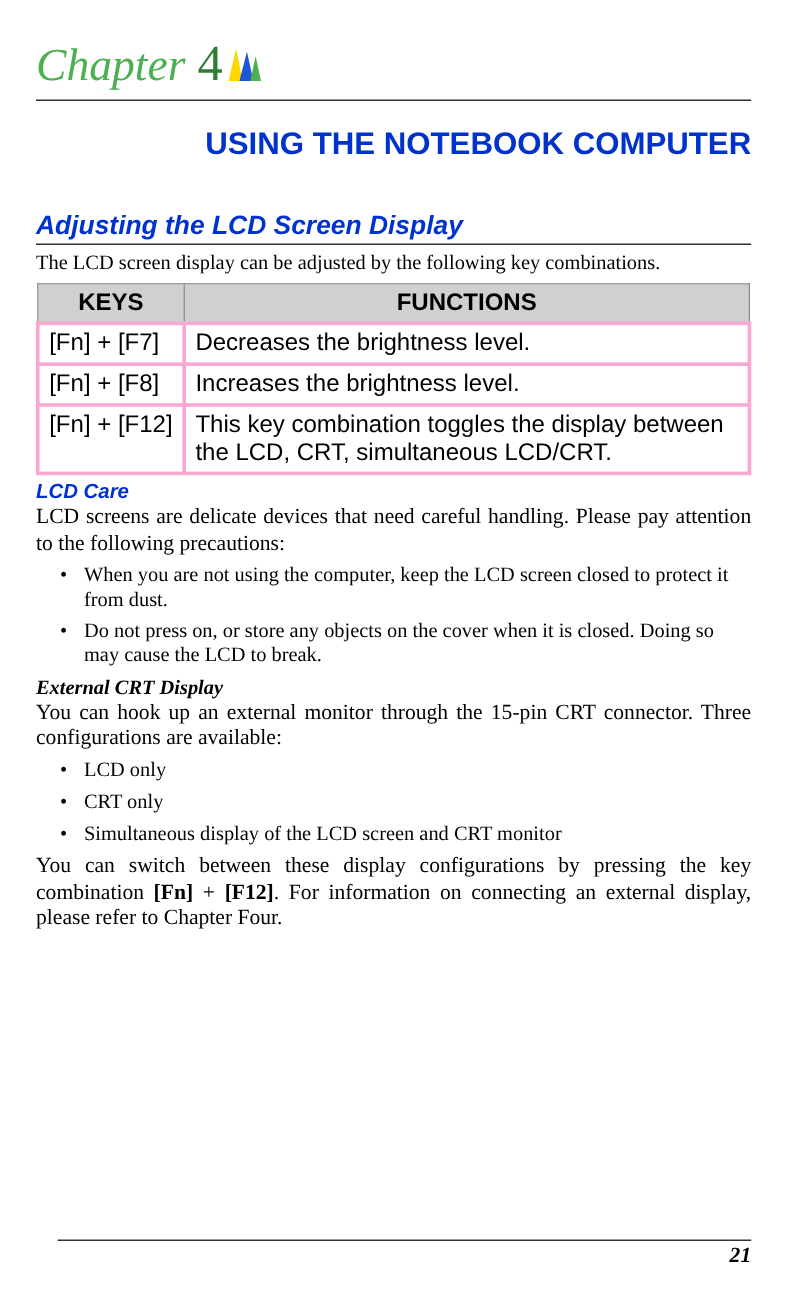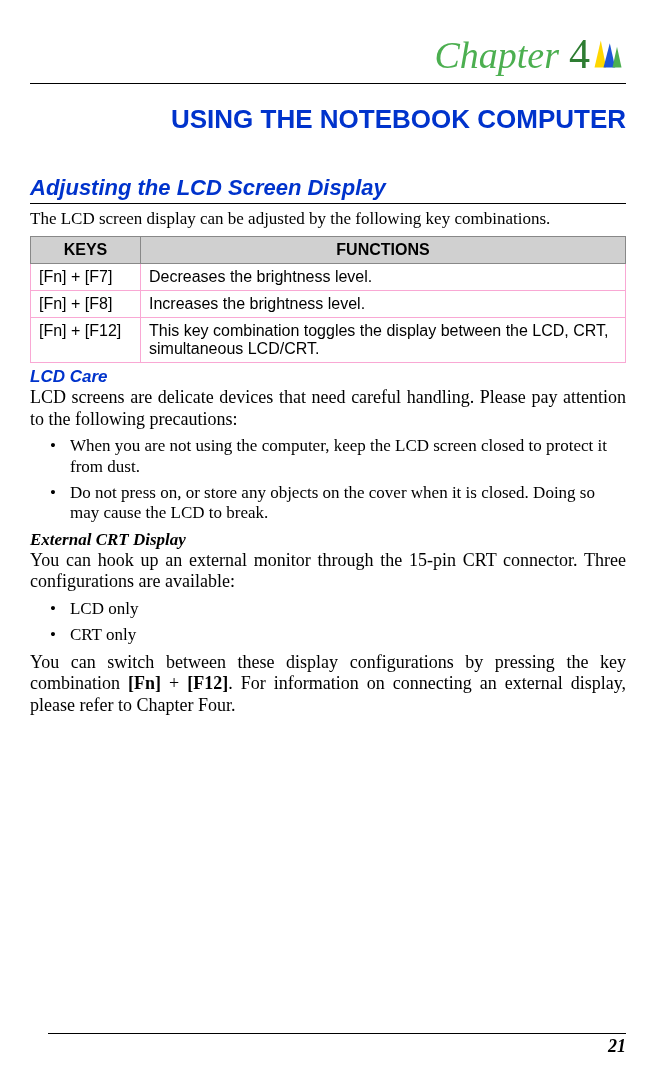--- a/index.html
+++ b/index.html
@@ -11,21 +11,20 @@
       font-family: 'Times New Roman', serif;
       width: 656px;
       height: 1077px;
       background: white;
       padding: 30px 30px 20px 30px;
       position: relative;
     }
     .chapter-header {
       display: flex;
       align-items: center;
-      justify-content: flex-end;
       margin-bottom: 5px;
     }
     .chapter-text {
       font-family: 'Brush Script MT', cursive;
       font-size: 38px;
       color: #4caf50;
       font-weight: normal;
       font-style: italic;
     }
     .chapter-num {
@@ -66,31 +65,31 @@
       font-size: 17px;
       text-align: justify;
       margin-bottom: 6px;
       line-height: 1.3;
     }
     .key-table {
       width: 100%;
       border-collapse: collapse;
       margin-bottom: 4px;
       font-family: Arial, sans-serif;
-      font-size: 16px;
+      font-size: 20px;
     }
     .key-table th {
       background: #d0d0d0;
       border: 1px solid #888;
       padding: 4px 8px;
       text-align: center;
       font-weight: bold;
     }
     .key-table td {
-      border: 1px solid #f9a8d4;
+      border: 3px solid #f9a8d4;
       padding: 4px 8px;
       vertical-align: top;
     }
     .key-table td:first-child {
       width: 110px;
       white-space: nowrap;
     }
     .sub-title {
       color: #0033cc;
       font-family: Arial, sans-serif;
@@ -193,20 +192,21 @@
 <ul class="bullet-list">
   <li>When you are not using the computer, keep the LCD screen closed to protect it from dust.</li>
   <li>Do not press on, or store any objects on the cover when it is closed.  Doing so may cause the LCD to break.</li>
 </ul>
 
 <h3 class="sub-italic">External CRT Display</h3>
 <p class="body-text">You can hook up an external monitor through the 15-pin CRT connector. Three configurations are available:</p>
 <ul class="bullet-list">
   <li>LCD only</li>
   <li>CRT only</li>
+  <li>Simultaneous display of the LCD screen and CRT monitor</li>
 </ul>
 <p class="body-text">
   <span>You can switch between these display configurations by pressing the key combination </span><b>[Fn]</b><span> + </span><b>[F12]</b><span>.  For information on connecting an external display, please refer to Chapter Four.</span>
 </p>
 
 <div class="footer-area">
   <hr class="hr-bottom">
   <div class="page-num">21</div>
 </div>
 

